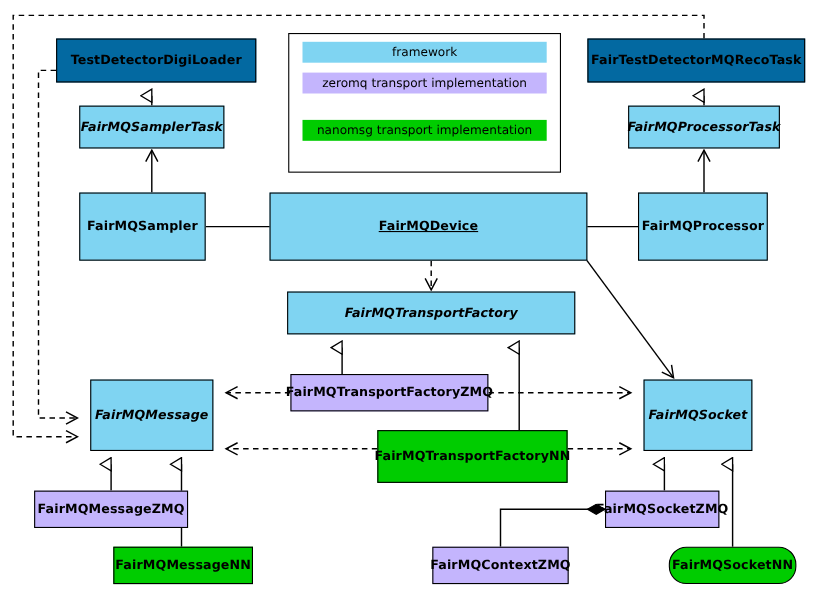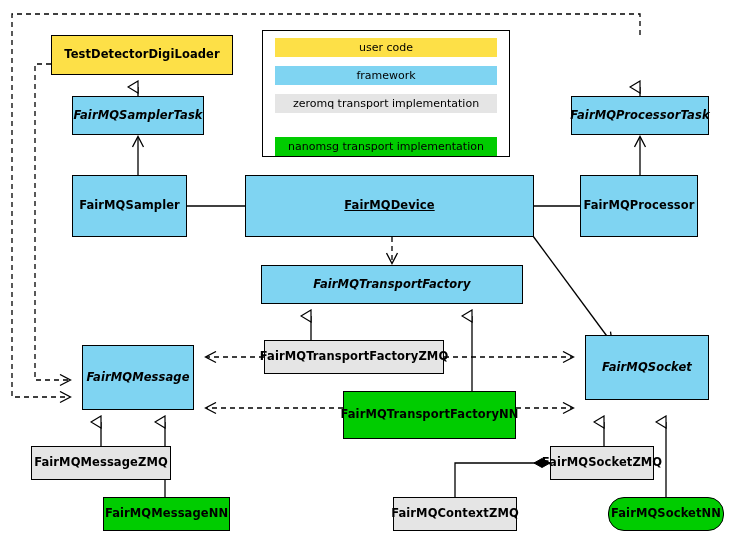--- a/index.html
+++ b/index.html
@@ -34,23 +34,23 @@
     font-size: 11.5px;
     font-weight: bold;
     color: #000000;
     line-height: 1.15;
     letter-spacing: 0.1px;
     z-index: 3;
   }
   .node.abstract {
     font-style: italic;
   }
-  .c-user      { background: #fde047; }
+  .c-user      { background: #0369a1; }
   .c-framework { background: #7FD4F2; }
-  .c-zmq       { background: #e5e5e5; }
+  .c-zmq       { background: #c4b5fd; }
   .c-nn        { background: #00CC00; }
 
   #legend {
     position: absolute;
     left: 262px;
     top: 30px;
     width: 248px;
     height: 127px;
     box-sizing: border-box;
     border: 1px solid #000000;
@@ -128,36 +128,36 @@
 
       <path d="M604,446 L604,422" marker-end="url(#m-hollow-up)"></path>
 
       <path d="M666,497 L666,422" marker-end="url(#m-hollow-up)"></path>
 
       <path d="M550,463 L455,463 L455,497" marker-start="url(#m-diamond)"></path>
     </g>
   </svg>
 
   <div class="node c-user" id="n0" style="left: 51px; top: 35px; width: 182px; height: 40px;">TestDetectorDigiLoader</div>
+  <div class="node c-user" id="n1" style="left: 534px; top: 35px; width: 198px; height: 40px;">FairTestDetectorMQRecoTask</div>
   <div class="node c-framework abstract" id="n2" style="left: 72px; top: 96px; width: 132px; height: 39px;">FairMQSamplerTask</div>
   <div class="node c-framework abstract" id="n3" style="left: 571px; top: 96px; width: 138px; height: 39px;">FairMQProcessorTask</div>
   <div class="node c-framework" id="n4" style="left: 72px; top: 175px; width: 115px; height: 62px;">FairMQSampler</div>
   <div class="node c-framework" id="n5" style="left: 245px; top: 175px; width: 289px; height: 62px; text-decoration: underline;">FairMQDevice</div>
   <div class="node c-framework" id="n6" style="left: 580px; top: 175px; width: 118px; height: 62px;">FairMQProcessor</div>
   <div class="node c-framework abstract" id="n7" style="left: 261px; top: 265px; width: 262px; height: 39px;">FairMQTransportFactory</div>
   <div class="node c-zmq" id="n8" style="left: 264px; top: 340px; width: 180px; height: 34px;">FairMQTransportFactoryZMQ</div>
   <div class="node c-nn" id="n9" style="left: 343px; top: 391px; width: 173px; height: 48px;">FairMQTransportFactoryNN</div>
   <div class="node c-framework abstract" id="n10" style="left: 82px; top: 345px; width: 112px; height: 65px;">FairMQMessage</div>
-  <div class="node c-framework abstract" id="n11" style="left: 585px; top: 335px; width: 124px; height: 65px;">FairMQSocket</div>
+  <div class="node c-framework abstract" id="n11" style="left: 585px; top: 345px; width: 99px; height: 65px;">FairMQSocket</div>
   <div class="node c-zmq" id="n12" style="left: 31px; top: 446px; width: 140px; height: 34px;">FairMQMessageZMQ</div>
   <div class="node c-nn" id="n13" style="left: 103px; top: 497px; width: 127px; height: 34px;">FairMQMessageNN</div>
   <div class="node c-zmq" id="n14" style="left: 550px; top: 446px; width: 104px; height: 34px;">FairMQSocketZMQ</div>
   <div class="node c-nn" id="n15" style="left: 608px; top: 497px; width: 116px; height: 34px; border-radius: 16px;">FairMQSocketNN</div>
   <div class="node c-zmq" id="n16" style="left: 393px; top: 497px; width: 124px; height: 34px;">FairMQContextZMQ</div>
 
   <div id="legend">
-    <div class="legend-row c-user">user code</div>
     <div class="legend-row c-framework">framework</div>
     <div class="legend-row c-zmq">zeromq transport implementation</div>
     <div class="legend-row c-nn">nanomsg transport implementation</div>
   </div>
 
 </div>
 
 </body></html>

